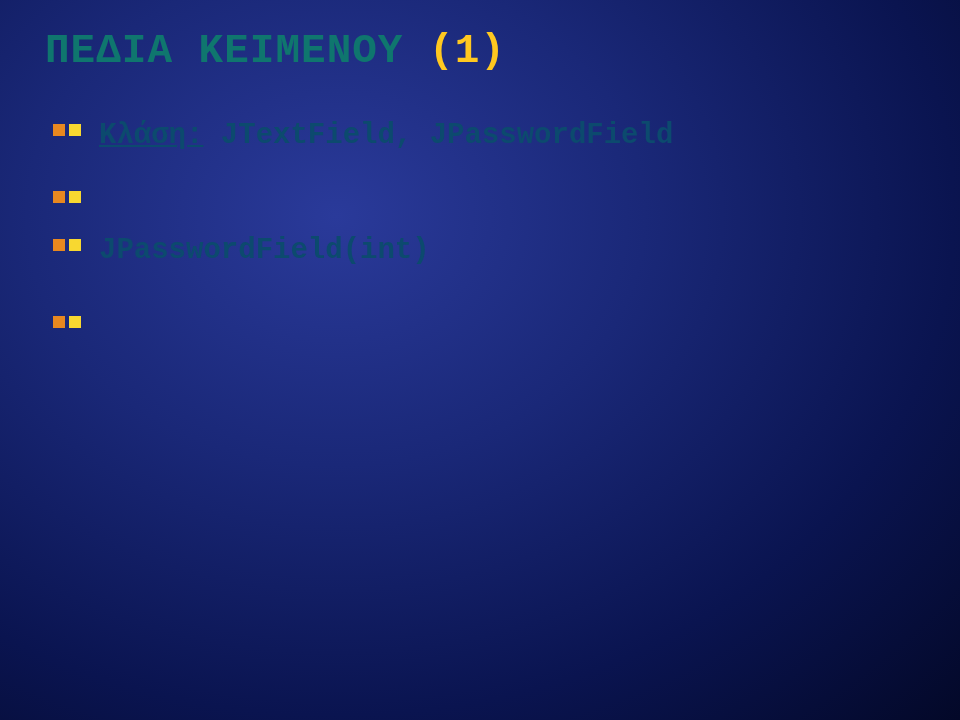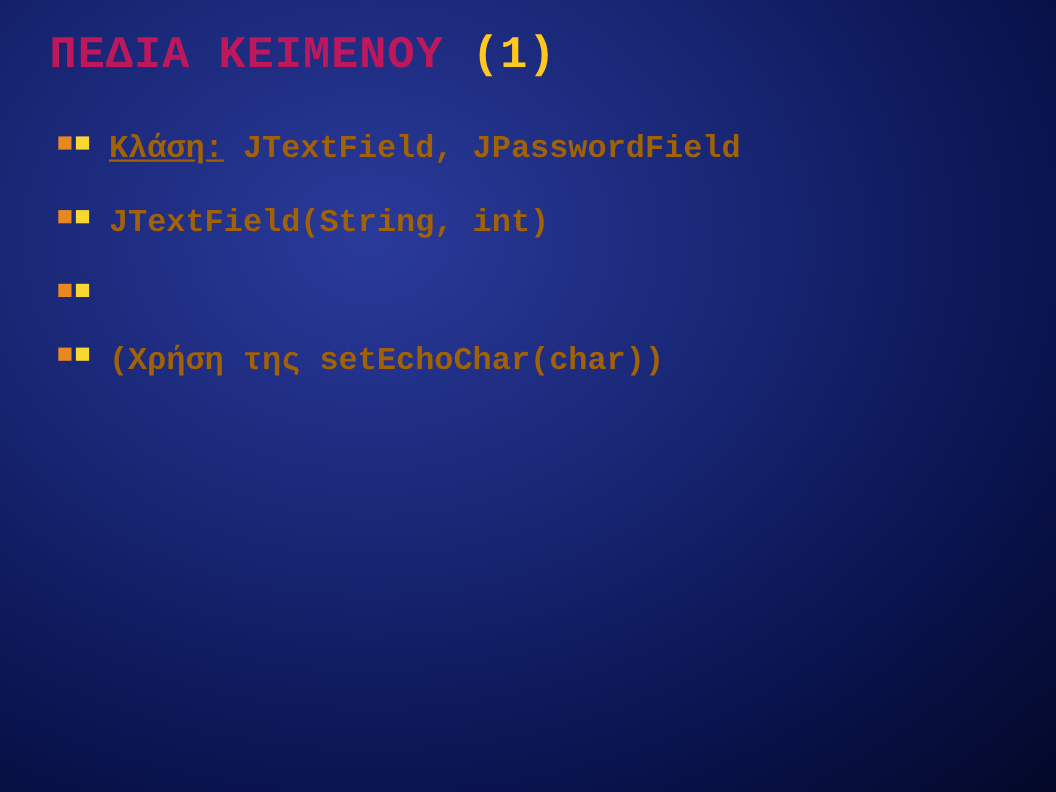--- a/index.html
+++ b/index.html
@@ -13,21 +13,21 @@
     position: relative;
   }
   .slide {
     padding: 28px 45px 0 45px;
   }
   .title {
     font-size: 41px;
     letter-spacing: 1px;
     margin-bottom: 42px;
   }
-  .title-part1 { color: #be185d; }
+  .title-part1 { color: #0f766e; }
   .title-part2 { color: #ffc820; }
   .content {
     padding-left: 8px;
   }
   .line {
     display: flex;
     align-items: flex-start;
     margin-bottom: 28px;
   }
   .bullet {
@@ -39,21 +39,21 @@
   }
   .sq {
     width: 12px;
     height: 12px;
     margin-right: 4px;
   }
   .sq.orange { background: #e88820; }
   .sq.yellow { background: #f8d830; }
   .text {
     font-size: 29px;
-    color: #a16207;
+    color: #0c4a6e;
     line-height: 1.35;
   }
   .underline { text-decoration: underline; }
   .spacer { height: 10px; }
 </style>
 </head>
 <body>
 
 <div class="slide">
   <div class="title">
@@ -73,35 +73,34 @@
       </span>
     </div>
 
 
 
     <div class="line">
       <span class="bullet">
         <span class="sq orange"></span>
           <span class="sq yellow"></span>
       </span>
-      <span class="text">JTextField(String, int)</span>
     </div>
 
     <div class="line">
       <span class="bullet">
         <span class="sq orange"></span>
           <span class="sq yellow"></span>
       </span>
+      <span class="text">JPasswordField(int)</span>
     </div>
 
 
     <div class="spacer"></div>
 
     <div class="line">
       <span class="bullet">
         <span class="sq orange"></span>
           <span class="sq yellow"></span>
       </span>
-      <span class="text">(Χρήση της setEchoChar(char))</span>
     </div>
 
   </div>
 </div>
 
 </body></html>

